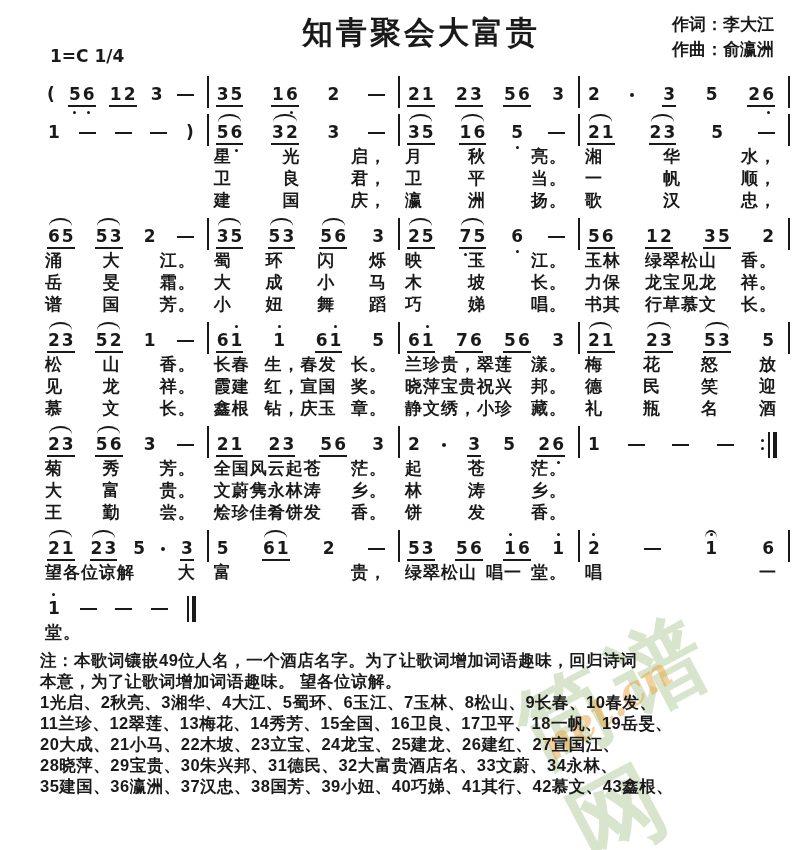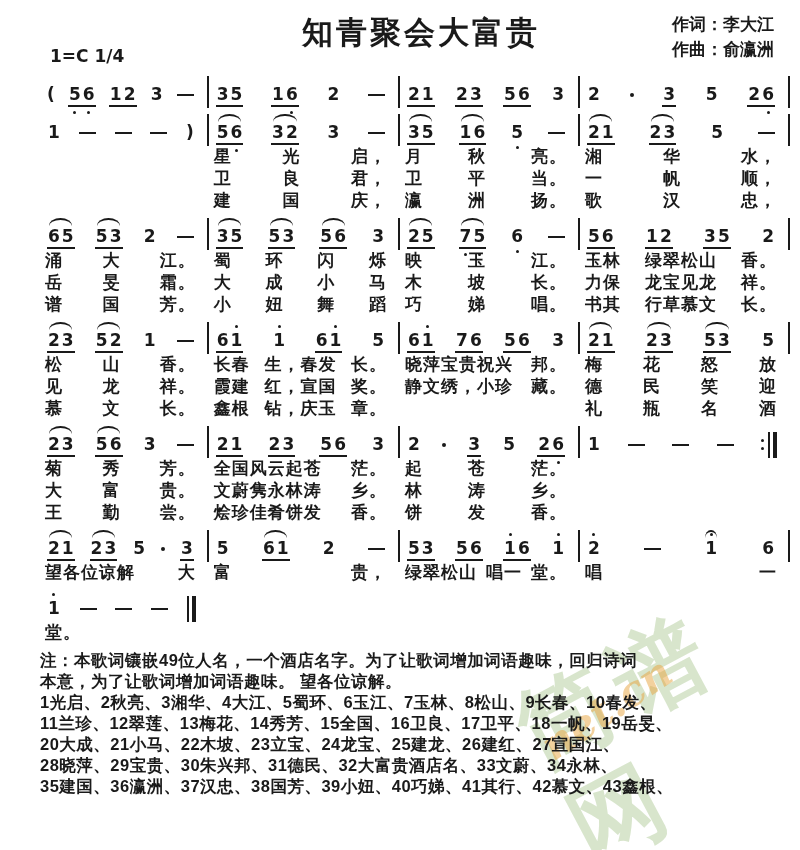--- a/index.html
+++ b/index.html
@@ -513,20 +513,24 @@
               </span>
               <span class="tok under">
                 <span class="ch">5</span>
                 <span class="ch">6</span>
               </span>
               <span class="tok">
                 <span class="ch">3</span>
               </span>
             </div>
             <div class="lyr">
+              <span class="seg">兰珍贵，翠莲</span>
+              <span class="seg">漾。</span>
+            </div>
+            <div class="lyr">
               <span class="seg">晓萍宝贵祝兴</span>
               <span class="seg">邦。</span>
             </div>
             <div class="lyr">
               <span class="seg">静文绣，小珍</span>
               <span class="seg">藏。</span>
             </div>
           </div>
           <div class="mcol" style="width: 28%;">
             <div class="notes bar">

